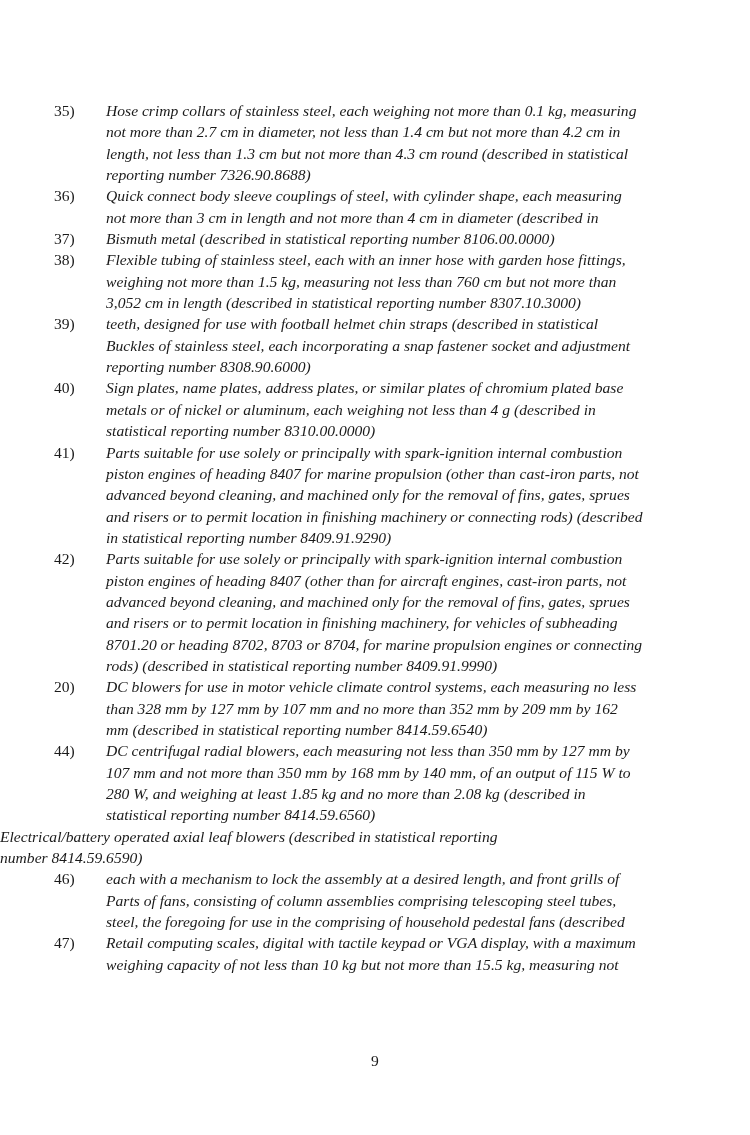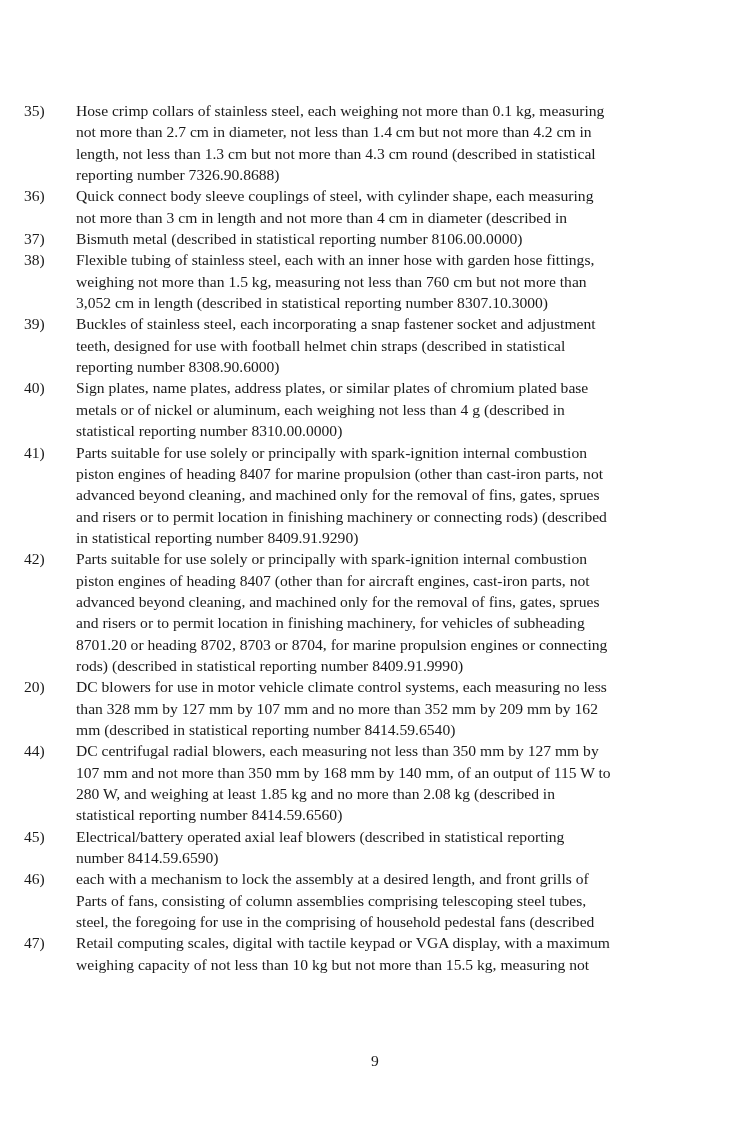--- a/index.html
+++ b/index.html
@@ -3,23 +3,23 @@
 <meta charset="utf-8">
 <style>
   html, body { margin: 0; padding: 0; background: #ffffff; }
   body {
     width: 750px; height: 1135px; position: relative; overflow: hidden;
     font-family: "Liberation Serif", "DejaVu Serif", serif;
     color: #1a1a1a;
   }
   .page { position: absolute; left: 0; top: 100px; width: 750px; }
   .item { display: flex; font-size: 15.6px; line-height: 21.35px; }
-  .num { width: 52px; padding-left: 24px; flex: 0 0 auto; }
+  .num { width: 52px; padding-left: 54px; flex: 0 0 auto; }
   .text { width: 600px; flex: 0 0 auto; }
-  .line { display: block; white-space: nowrap; }
+  .line { display: block; white-space: nowrap; font-style: italic; }
   .page-number {
     position: absolute; top: 1052px; left: 0; width: 750px;
     text-align: center; font-size: 15.6px;
     font-family: "Liberation Serif", "DejaVu Serif", serif;
   }
 </style>
 </head>
 <body>
 
 <div class="page">
@@ -50,22 +50,22 @@
         <div class="num">38)</div>
         <div class="text">
           <span class="line">Flexible tubing of stainless steel, each with an inner hose with garden hose fittings,</span>
           <span class="line">weighing not more than 1.5 kg, measuring not less than 760 cm but not more than</span>
           <span class="line">3,052 cm in length (described in statistical reporting number 8307.10.3000)</span>
         </div>
       </div>
       <div class="item">
         <div class="num">39)</div>
         <div class="text">
+          <span class="line">teeth, designed for use with football helmet chin straps (described in statistical</span>
           <span class="line">Buckles of stainless steel, each incorporating a snap fastener socket and adjustment</span>
-          <span class="line">teeth, designed for use with football helmet chin straps (described in statistical</span>
           <span class="line">reporting number 8308.90.6000)</span>
         </div>
       </div>
       <div class="item">
         <div class="num">40)</div>
         <div class="text">
           <span class="line">Sign plates, name plates, address plates, or similar plates of chromium plated base</span>
           <span class="line">metals or of nickel or aluminum, each weighing not less than 4 g (described in</span>
           <span class="line">statistical reporting number 8310.00.0000)</span>
         </div>
@@ -102,21 +102,20 @@
       <div class="item">
         <div class="num">44)</div>
         <div class="text">
           <span class="line">DC centrifugal radial blowers, each measuring not less than 350 mm by 127 mm by</span>
           <span class="line">107 mm and not more than 350 mm by 168 mm by 140 mm, of an output of 115 W to</span>
           <span class="line">280 W, and weighing at least 1.85 kg and no more than 2.08 kg (described in</span>
           <span class="line">statistical reporting number 8414.59.6560)</span>
         </div>
       </div>
       <div class="item">
-        <div class="num">45)</div>
         <div class="text">
           <span class="line">Electrical/battery operated axial leaf blowers (described in statistical reporting</span>
           <span class="line">number 8414.59.6590)</span>
         </div>
       </div>
       <div class="item">
         <div class="num">46)</div>
         <div class="text">
           <span class="line">each with a mechanism to lock the assembly at a desired length, and front grills of</span>
           <span class="line">Parts of fans, consisting of column assemblies comprising telescoping steel tubes,</span>

